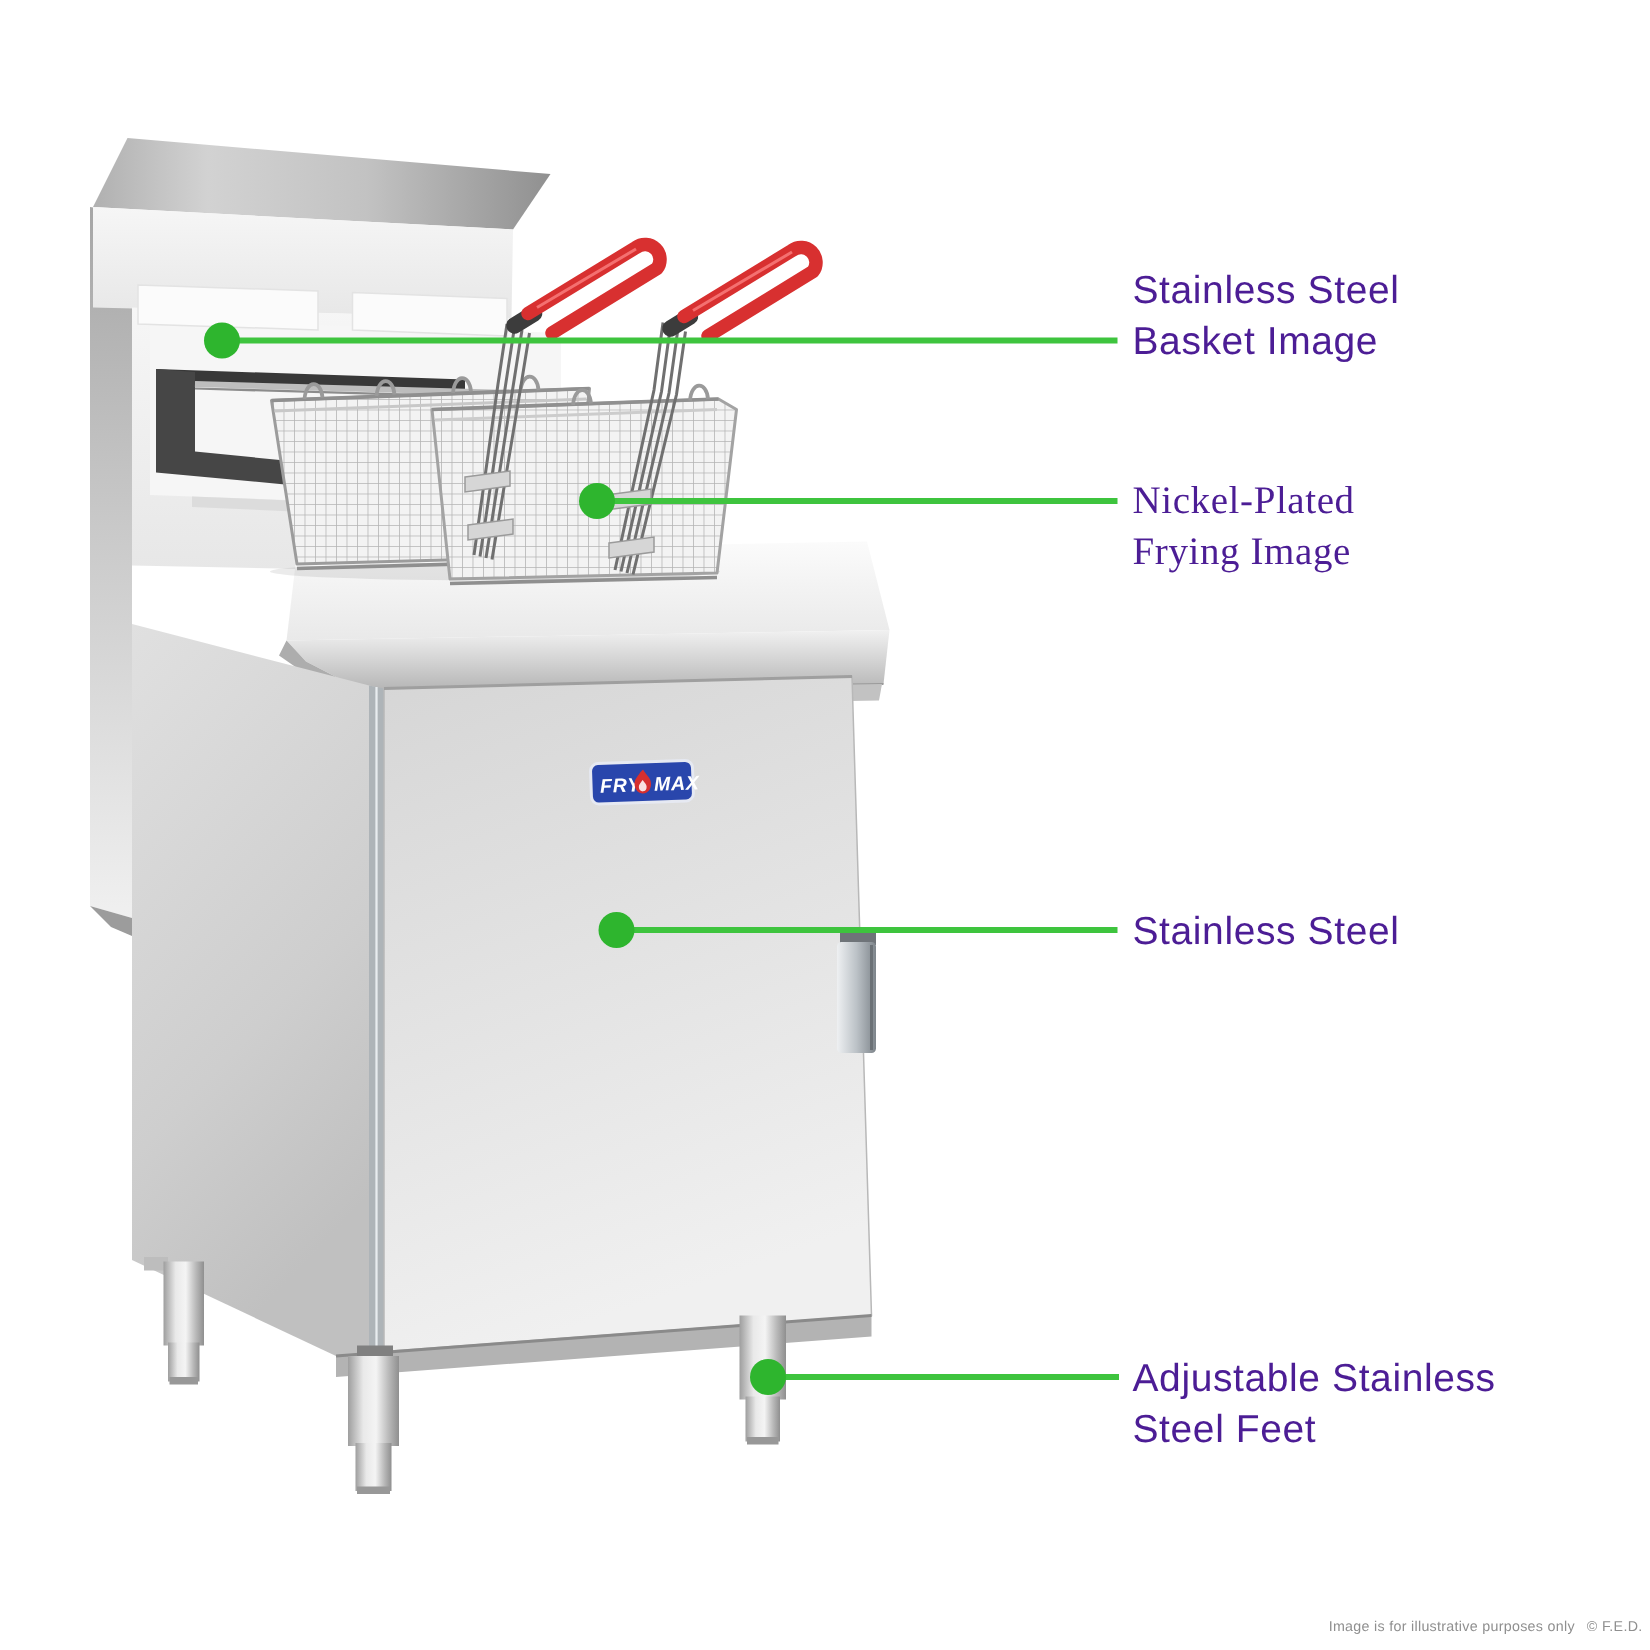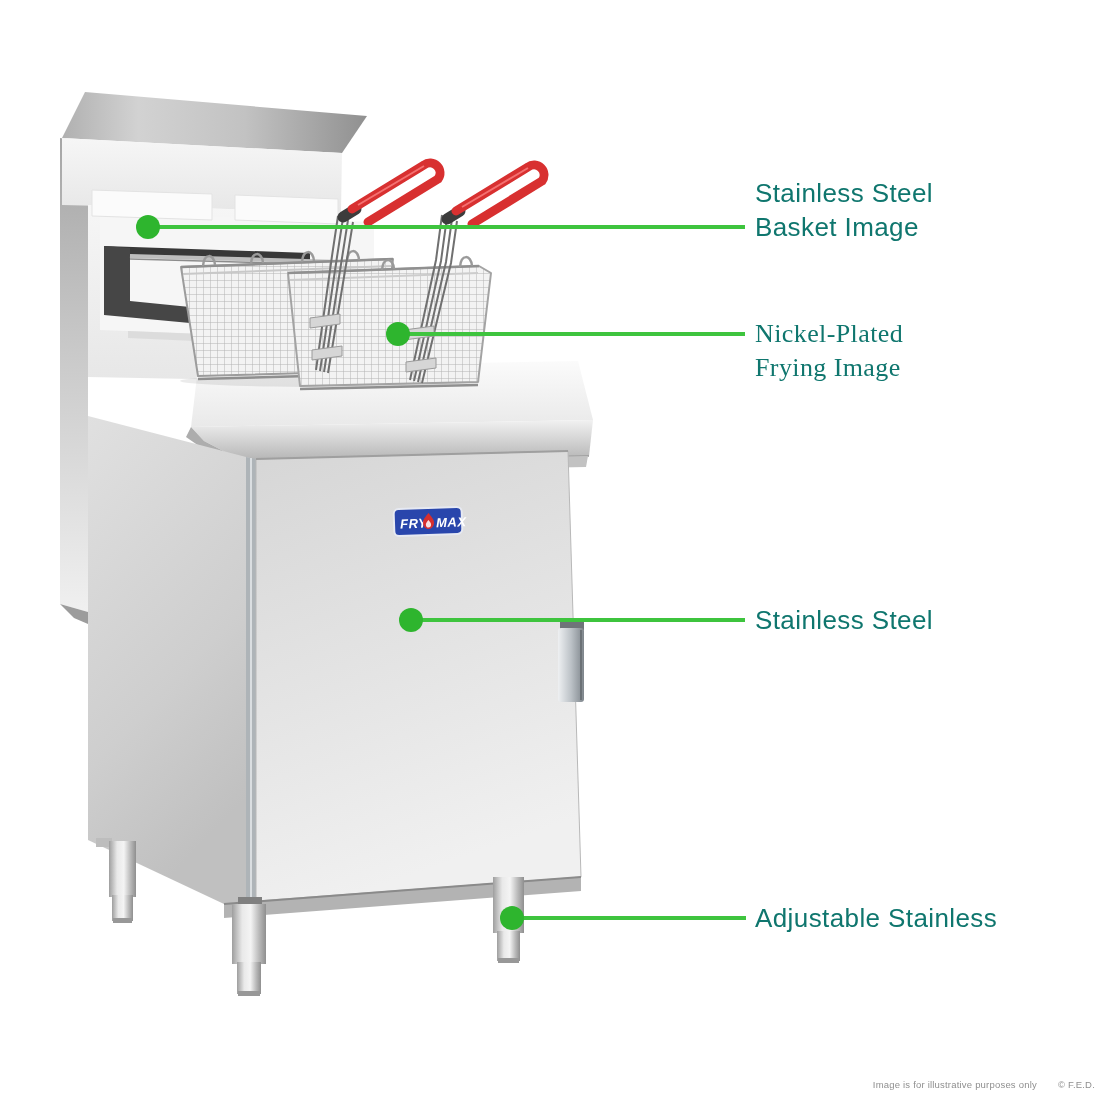--- a/index.html
+++ b/index.html
@@ -2,29 +2,29 @@
 <html><head>
 <meta charset="utf-8">
 <style>
   html,body{margin:0;padding:0;background:#ffffff;}
   .stage{
     position:relative;width:1100px;height:1100px;background:#ffffff;overflow:hidden;
     font-family:"Liberation Sans", sans-serif;
   }
   .stage svg{position:absolute;left:0;top:0;}
   .callout{
-    position:absolute;left:755px;color:#0f766e;font-size:26px;line-height:34px;
+    position:absolute;left:755px;color:#4c1d95;font-size:26px;line-height:34px;
     font-weight:500;letter-spacing:0.4px;white-space:nowrap;
   }
   .callout span{display:block;}
   .fineprint{
     position:absolute;right:5px;bottom:10px;font-size:9.5px;color:#8f8f8f;
     letter-spacing:0.2px;white-space:nowrap;
   }
-  .fineprint .copy{margin-left:21px;}
+  .fineprint .copy{margin-left:8px;}
 </style>
 </head>
 <body>
 
 <div class="stage">
 
   <svg width="1100" height="1100" viewBox="0 0 1100 1100">
     <defs>
       <linearGradient id="gHoodTop" x1="0" y1="0" x2="1" y2="0">
         <stop offset="0" stop-color="#b0b0b0"></stop>
@@ -225,19 +225,20 @@
   </div>
   <div class="callout" style="top:317px;font-family:Liberation Serif, serif;">
     <span>Nickel-Plated</span>
     <span>Frying Image</span>
   </div>
   <div class="callout" style="top:603px;">
     <span>Stainless Steel</span>
   </div>
   <div class="callout" style="top:901px;">
     <span>Adjustable Stainless</span>
+    <span>Steel Feet</span>
   </div>
 
   <div class="fineprint">
     <span>Image is for illustrative purposes only</span><span class="copy">© F.E.D.</span>
   </div>
 
 </div>
 
 </body></html>

